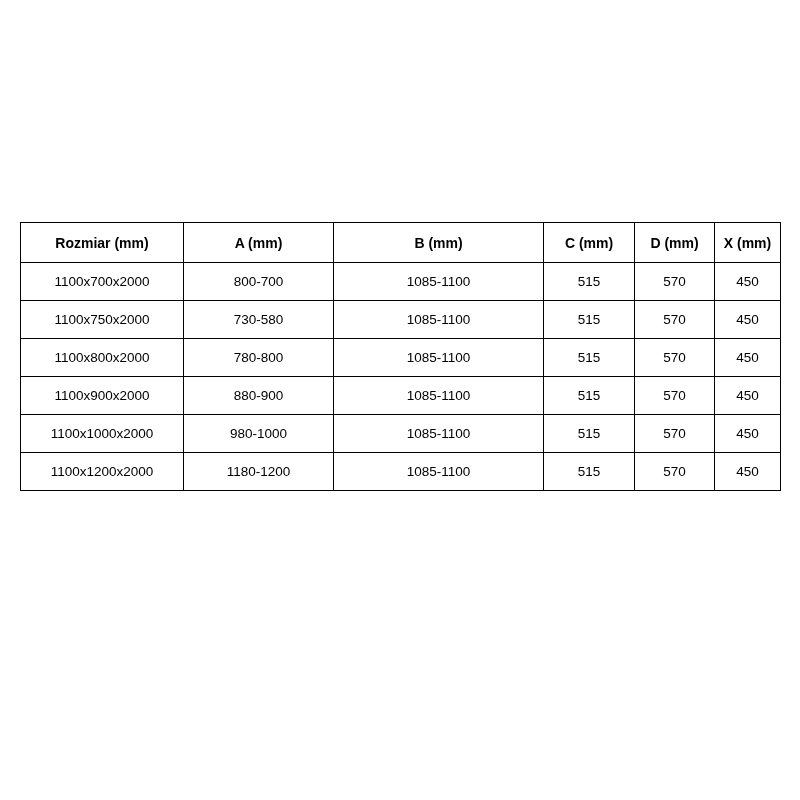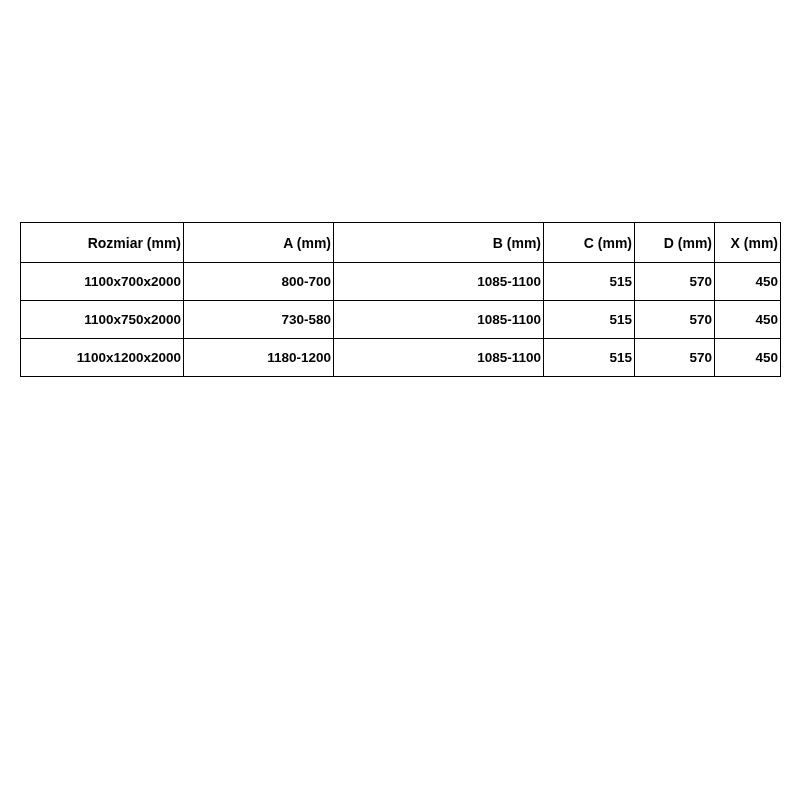--- a/index.html
+++ b/index.html
@@ -21,34 +21,34 @@
   }
   table.size-table {
     border-collapse: collapse;
     width: 760px;
     table-layout: fixed;
   }
   table.size-table td,
   table.size-table th {
     border: 1px solid #000000;
     height: 38px;
-    text-align: right;
+    text-align: center;
     vertical-align: middle;
     font-size: 13.5px;
     color: #000000;
     padding: 0 2px;
     box-sizing: border-box;
   }
   table.size-table thead th {
     font-weight: bold;
     font-size: 14px;
     height: 40px;
   }
   table.size-table tbody td {
-    font-weight: bold;
+    font-weight: normal;
   }
   
   col.c0 { width: 163px; }
   col.c1 { width: 150px; }
   col.c2 { width: 210px; }
   col.c3 { width: 91px; }
   col.c4 { width: 80px; }
   col.c5 { width: 66px; }
 </style>
 </head>
@@ -85,20 +85,44 @@
       </tr>
       <tr>
         <td>1100x750x2000</td>
         <td>730-580</td>
         <td>1085-1100</td>
         <td>515</td>
         <td>570</td>
         <td>450</td>
       </tr>
       <tr>
+        <td>1100x800x2000</td>
+        <td>780-800</td>
+        <td>1085-1100</td>
+        <td>515</td>
+        <td>570</td>
+        <td>450</td>
+      </tr>
+      <tr>
+        <td>1100x900x2000</td>
+        <td>880-900</td>
+        <td>1085-1100</td>
+        <td>515</td>
+        <td>570</td>
+        <td>450</td>
+      </tr>
+      <tr>
+        <td>1100x1000x2000</td>
+        <td>980-1000</td>
+        <td>1085-1100</td>
+        <td>515</td>
+        <td>570</td>
+        <td>450</td>
+      </tr>
+      <tr>
         <td>1100x1200x2000</td>
         <td>1180-1200</td>
         <td>1085-1100</td>
         <td>515</td>
         <td>570</td>
         <td>450</td>
       </tr>
     </tbody>
   </table>
 </div>

